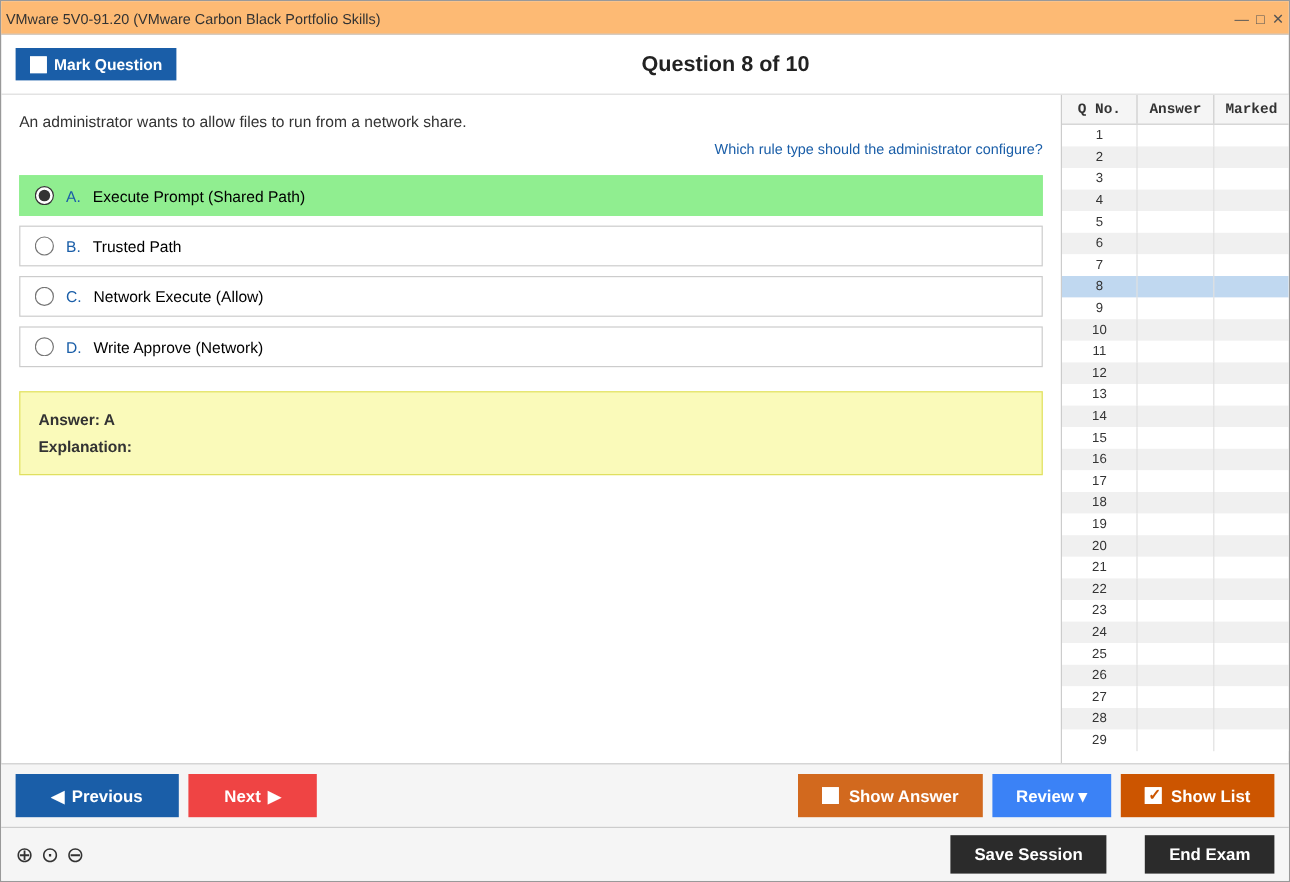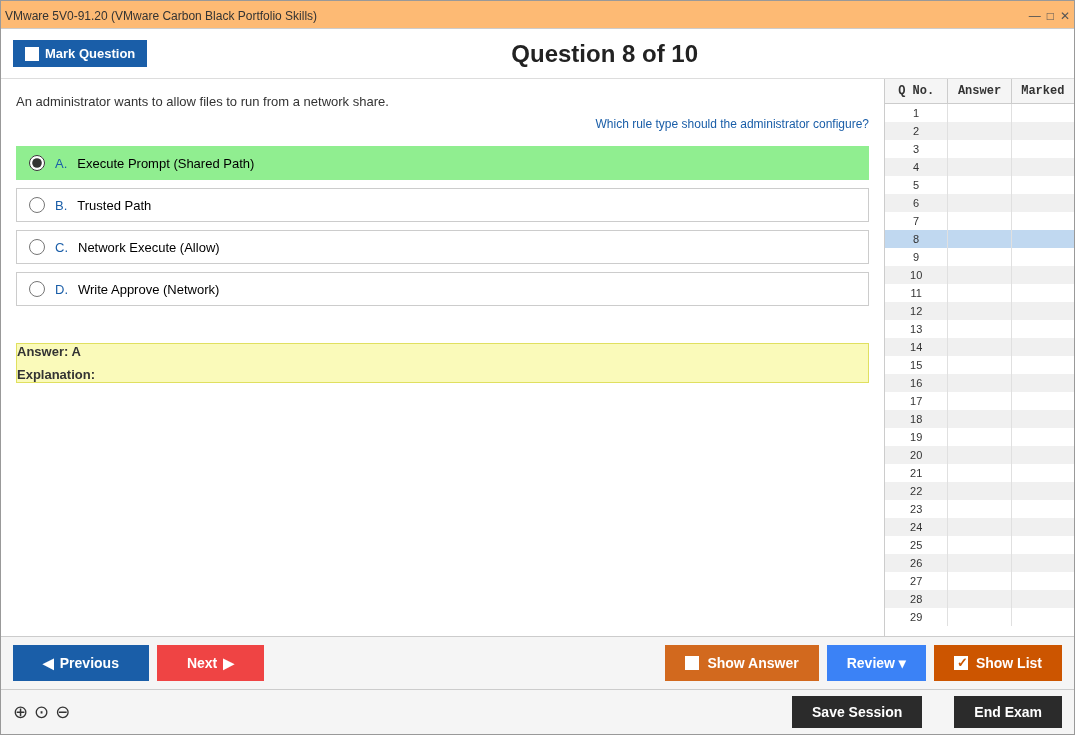--- a/index.html
+++ b/index.html
@@ -7,36 +7,36 @@
 
     .window { width: 1075px; height: 735px; background: #fff; border: 1px solid #999; display: flex; flex-direction: column; }
 
     .title-bar { background: #fdba74; border-bottom: 1px solid #ccc; padding: 5px 4px; display: flex; align-items: flex-end; justify-content: space-between; height: 28px; }
     .title-bar-text { font-size: 12px; color: #333; }
     .title-bar-controls { display: flex; gap: 6px; }
     .title-bar-controls span { font-size: 12px; cursor: pointer; color: #555; }
 
     .header { display: flex; align-items: center; padding: 8px 12px; border-bottom: 1px solid #ddd; height: 50px; }
     .mark-question-btn { background: #1a5ea8; color: white; border: none; padding: 6px 12px; cursor: pointer; font-size: 13px; font-weight: bold; display: flex; align-items: center; gap: 6px; }
-    .question-title { flex: 1; text-align: center; font-size: 24px; font-weight: bold; color: #222; }
+    .question-title { flex: 1; text-align: center; font-size: 18px; font-weight: bold; color: #222; }
 
     .content-area { display: flex; flex: 1; overflow: hidden; }
 
     .main-panel { flex: 1; padding: 15px; display: flex; flex-direction: column; overflow: hidden; }
     .question-text { margin-bottom: 8px; font-size: 13px; color: #333; }
     .question-sub { margin-bottom: 15px; font-size: 12px; color: #1a5ea8; text-align: right; }
 
     .options { display: flex; flex-direction: column; gap: 8px; margin-bottom: 15px; }
     .option { display: flex; align-items: center; gap: 10px; padding: 8px 12px; border: 1px solid #ccc; cursor: pointer; font-size: 13px; }
     .option.selected { background: #90ee90; border-color: #90ee90; }
     .option:not(.selected) { background: #fff; }
     .option input[type="radio"] { accent-color: #333; width: 16px; height: 16px; }
     .option-label { color: #1a5ea8; }
 
-    .answer-box { background: #fafaba; border: 1px solid #e0e060; margin-top: 22px; }
+    .answer-box { background: #fafaba; border: 1px solid #e0e060; padding: 15px; margin-top: 5px; }
     .answer-text { font-weight: bold; color: #333; margin-bottom: 8px; }
     .explanation-text { font-weight: bold; color: #333; }
 
     .sidebar { width: 190px; border-left: 1px solid #ccc; display: flex; flex-direction: column; overflow: hidden; }
     .sidebar-header { display: flex; background: #f5f5f5; border-bottom: 1px solid #ccc; font-family: Liberation Mono, monospace; }
     .sidebar-col { flex: 1; text-align: center; font-size: 12px; font-weight: bold; color: #333; padding: 5px 2px; border-right: 1px solid #ccc; }
     .sidebar-col:last-child { border-right: none; }
     .sidebar-list { overflow-y: auto; flex: 1; }
     .sidebar-row { display: flex; font-size: 12px; cursor: pointer; }
     .sidebar-row:nth-child(even) { background: #f0f0f0; }

